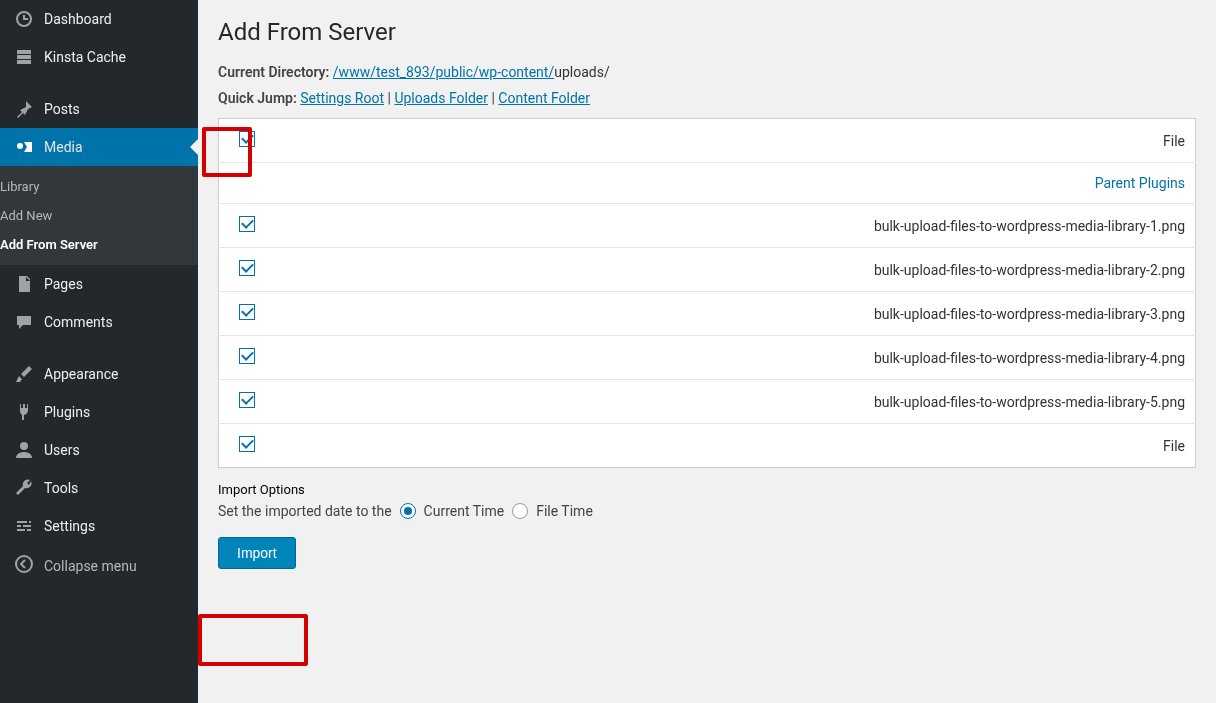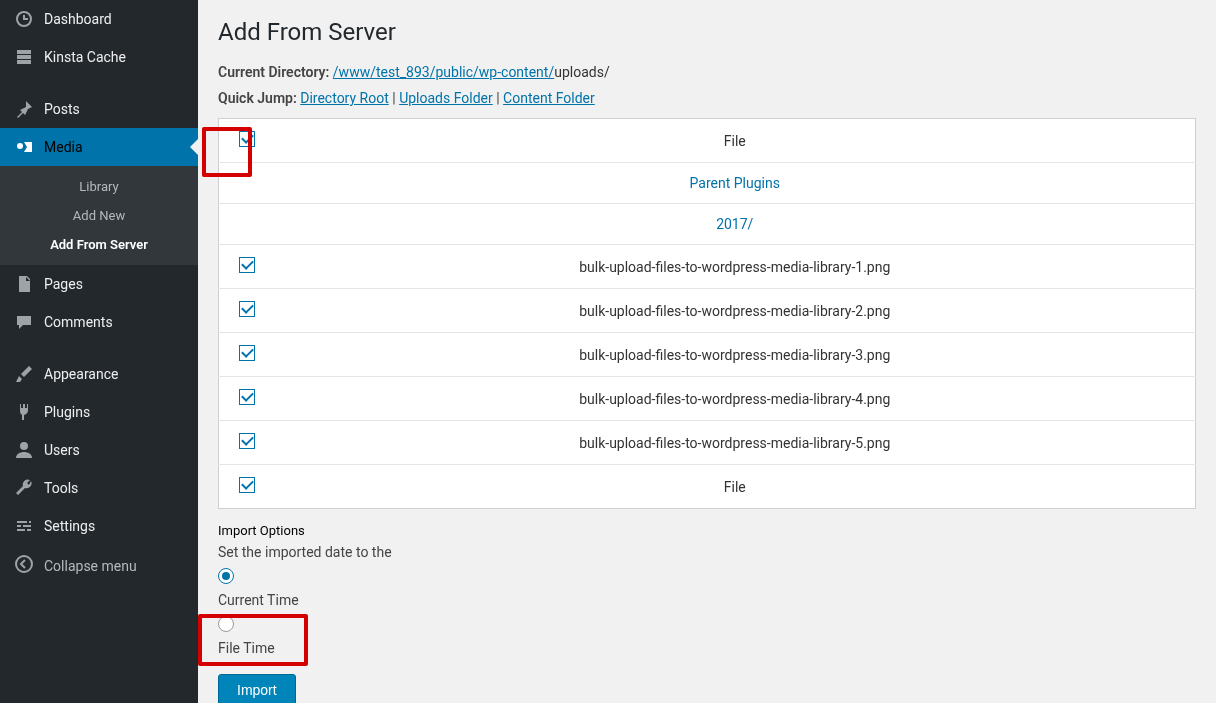--- a/index.html
+++ b/index.html
@@ -34,21 +34,21 @@
       width: 20px;
       height: 20px;
       margin-right: 10px;
       display: inline-flex;
       align-items: center;
       justify-content: center;
       color: rgba(240,245,250,0.6);
     }
     .sidebar-item.active {
       background: #0073aa;
-      color: #000000;
+      color: #e5e5e5;
       position: relative;
     }
     .sidebar-item.active .icon { color: #fff; }
     .sidebar-item.active::after {
       content: "";
       position: absolute;
       right: 0;
       top: 50%;
       margin-top: -8px;
       border: 8px solid transparent;
@@ -56,21 +56,20 @@
     }
     .sidebar-sub {
       background: #32373c;
       padding: 6px 0;
     }
     .sidebar-sub-item {
       padding: 7px 0;
       color: #b4b9be;
       font-size: 13px;
       cursor: pointer;
-      text-align: center;
     }
     .sidebar-sub-item.current {
       color: #fff;
       font-weight: 600;
     }
     .sidebar-sep { height: 14px; }
 
     
     .main {
       flex: 1;
@@ -90,21 +89,21 @@
     
     .file-table {
       width: 100%;
       border-collapse: collapse;
       background: #fff;
       margin-top: 12px;
       border: 1px solid #ccd0d4;
       font-size: 14px;
     }
     .file-table th, .file-table td {
-      text-align: center;
+      text-align: right;
       border-bottom: 1px solid #e5e5e5;
       vertical-align: middle;
     }
     .file-table th { padding: 12px 10px; font-weight: 400; color: #333; }
     .file-table td { padding: 12px 10px; color: #333; }
     .file-table th.cb, .file-table td.cb { width: 56px; text-align: center; }
     .file-table tfoot th { border-bottom: none; }
     .file-table td.linkcell a { text-decoration: none; }
 
     input[type=checkbox] {
@@ -146,21 +145,21 @@
       width: 8px; height: 8px;
       border-radius: 50%;
       background: #0073aa;
     }
 
     .import-options {
       margin-top: 14px;
       color: #444;
     }
     .import-options .hlabel { font-size: 13px; color: #000000; margin-bottom: 6px; }
-    .import-options .row { display: flex; align-items: flex-start; gap: 8px; flex-direction: column; }
+    .import-options .row { display: flex; align-items: flex-start; gap: 8px; }
 
     .import-btn {
       margin-top: 18px;
       background: #0085ba;
       border: 1px solid #006799;
       color: #fff;
       padding: 7px 18px;
       font-size: 14px;
       border-radius: 3px;
       cursor: pointer;
@@ -299,44 +298,40 @@
 
   <h1 class="page-title">Add From Server</h1>
 
   <p class="infoline">
     <b>Current Directory:</b>
     <a href="#">/www/test_893/public/wp-content/</a><span class="plain">uploads/</span>
   </p>
 
   <p class="infoline">
     <b>Quick Jump:</b>
-    <a href="#">Directory Root</a>
+    <a href="#">Settings Root</a>
     <span> | </span>
     <a href="#">Uploads Folder</a>
     <span> | </span>
     <a href="#">Content Folder</a>
   </p>
 
   <table class="file-table">
     <thead>
       <tr>
         <th class="cb">
           <input type="checkbox" checked="" style="">
         </th>
         <th>File</th>
       </tr>
     </thead>
     <tbody>
       <tr>
         <td class="cb"></td>
         <td class="linkcell"><a href="#">Parent Plugins</a></td>
-      </tr>
-      <tr>
-        <td class="cb"></td>
-        <td class="linkcell"><a href="#">2017/</a></td>
       </tr>
       <tr>
         <td class="cb"><input type="checkbox" checked="" style=""></td>
         <td>bulk-upload-files-to-wordpress-media-library-1.png</td>
       </tr>
       <tr>
         <td class="cb"><input type="checkbox" checked="" style=""></td>
         <td>bulk-upload-files-to-wordpress-media-library-2.png</td>
       </tr>
       <tr>

